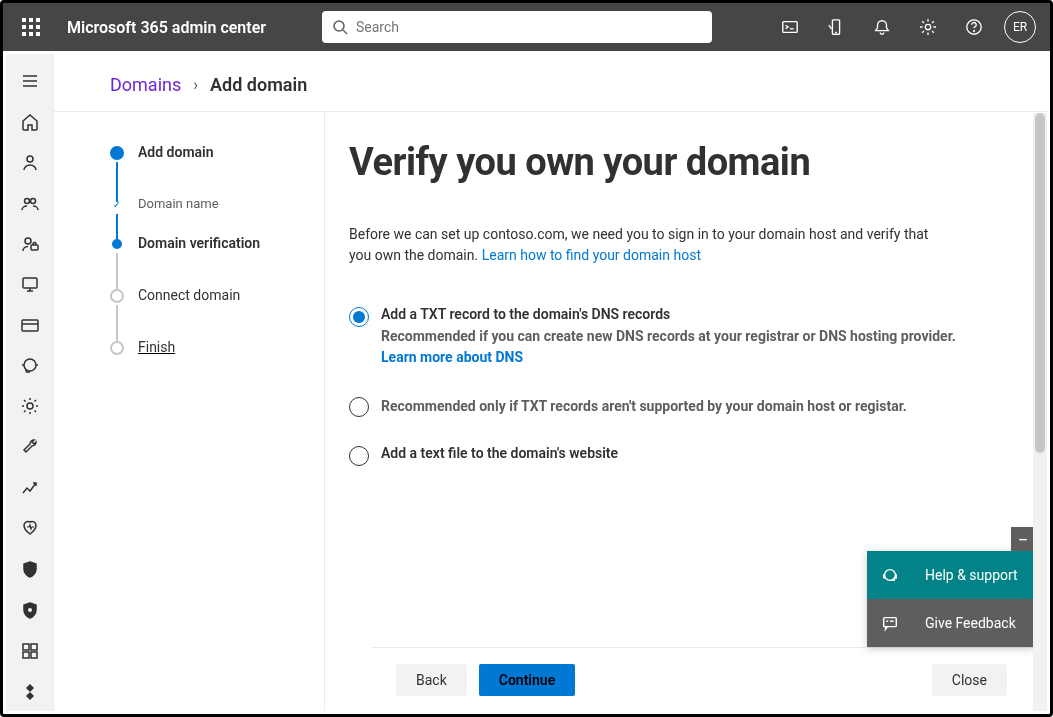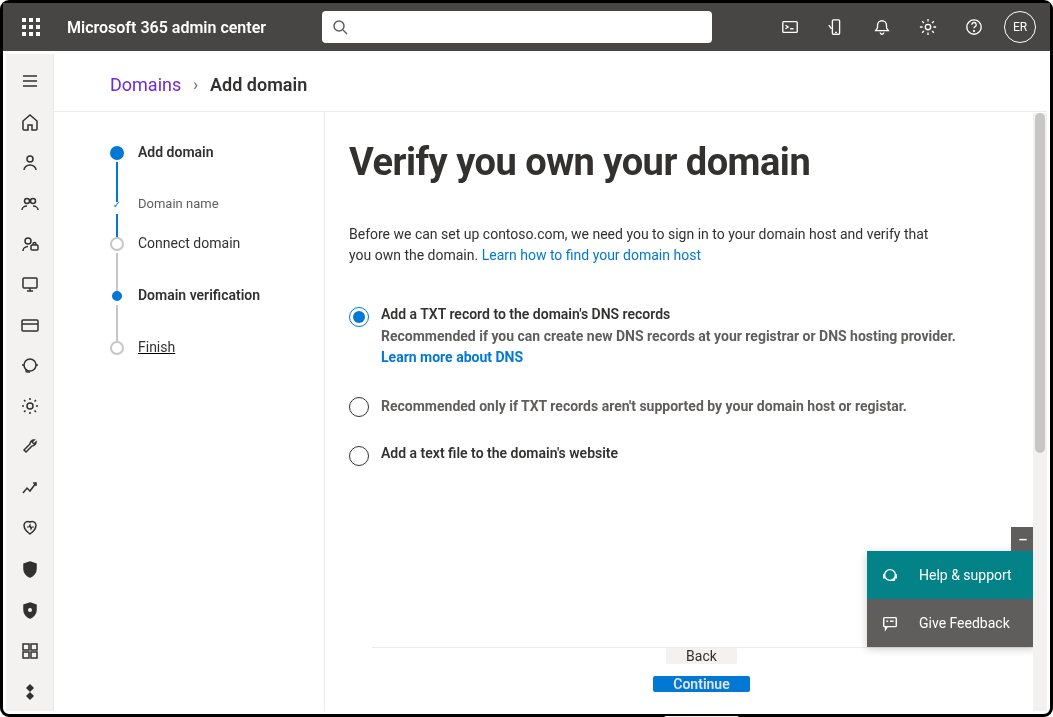--- a/index.html
+++ b/index.html
@@ -1,17 +1,17 @@
 <!DOCTYPE html>
 <html><head>
 <meta charset="utf-8">
 <style>
   * { box-sizing: border-box; margin: 0; padding: 0; font-family: "Segoe UI", -apple-system, BlinkMacSystemFont, Roboto, sans-serif; }
   html,body { width:1053px; height:717px; overflow:hidden; background:#fff; }
-  .frame { width:1053px; height:717px; border:3px solid #000; border-radius:9px; position:relative; background:#fff; }
+  .frame { width:1053px; height:717px; border:3px solid #000; border-radius:4px; position:relative; background:#fff; }
 
   
   .topbar { height:48px; background:#484644; color:#fff; display:flex; align-items:center; padding:0 8px; gap:8px; }
   .waffle { width:40px; height:48px; display:flex; align-items:center; justify-content:center; cursor:pointer; }
   .waffle svg { width:18px; height:18px; fill:#fff; }
   .brand { font-size:16px; font-weight:600; padding:0 8px; white-space:nowrap; }
   .search-wrap { flex:0 0 390px; margin-left:40px; }
   .search { width:100%; height:32px; background:#fff; border-radius:4px; display:flex; align-items:center; padding:0 10px; gap:8px; }
   .search input { border:none; outline:none; flex:1; font-size:14px; color:#323130; background:transparent; }
   .search-icon { width:16px; height:16px; color:#605e5c; }
@@ -64,30 +64,30 @@
 
   .option { display:flex; gap:12px; margin-bottom:28px; max-width:620px; }
   .radio { width:20px; height:20px; border:1px solid #323130; border-radius:50%; flex-shrink:0; margin-top:1px; position:relative; cursor:pointer; }
   .radio.selected { border:1px solid #0078d4; }
   .radio.selected::after { content:""; position:absolute; inset:3px; border-radius:50%; background:#0078d4; }
   .opt-body { flex:1; }
   .opt-title { font-size:14px; font-weight:600; color:#323130; margin-bottom:4px; }
   .opt-desc { font-size:14px; color:#605e5c; line-height:1.5;font-weight:bold; }
 
   
-  .footer { position:absolute; left:318px; right:0; bottom:0; height:64px; border-top:1px solid #edebe9; background:#fff; display:flex; align-items:center; padding:0 40px 0 24px; gap:12px;flex-direction:column; }
+  .footer { position:absolute; left:318px; right:0; bottom:0; height:64px; border-top:1px solid #edebe9; background:#fff; display:flex; align-items:center; padding:0 40px 0 24px; gap:12px; }
   .btn { height:32px; padding:0 20px; font-size:14px; border:none; cursor:pointer; border-radius:2px; }
   .btn-default { background:#f3f2f1; color:#323130; }
-  .btn-primary { background:#0078d4; color:#e5e5e5; font-weight:600; }
+  .btn-primary { background:#0078d4; color:#000000; font-weight:600; }
   .footer .spacer { flex:1; }
 
   
   .help-float { position:absolute; right:12px; bottom:64px; width:168px; box-shadow:0 2px 8px rgba(0,0,0,0.2); }
   .help-toggle { position:absolute; right:0; top:-24px; width:24px; height:24px; background:#605e5c; color:#fff; display:flex; align-items:center; justify-content:center; font-size:18px; cursor:pointer; }
-  .help-row { height:48px; display:flex; align-items:center; gap:20px; padding:0 14px; color:#fff; font-size:14px; cursor:pointer; }
+  .help-row { height:48px; display:flex; align-items:center; gap:26px; padding:0 14px; color:#fff; font-size:14px; cursor:pointer; }
   .help-row.teal { background:#038387; }
   .help-row.gray { background:#605e5c;text-align:right; }
   .help-row svg { width:18px; height:18px; stroke:#fff; fill:none; stroke-width:1.6; }
 
   
   .scroll-track { position:absolute; right:3px; top:110px; bottom:3px; width:14px; background:#f3f2f1; }
   .scroll-thumb { position:absolute; left:2px; right:2px; top:0; height:340px; background:#c8c6c4; border-radius:6px; }
 </style>
 </head>
 <body>
@@ -108,20 +108,21 @@
           <rect x="14" y="14" width="4" height="4"></rect>
         </svg>
     </div>
     <div class="brand">Microsoft 365 admin center</div>
     <div class="search-wrap">
       <div class="search">
         <svg class="search-icon" viewBox="0 0 16 16">
             <circle cx="7" cy="7" r="5" fill="none" stroke="currentColor" stroke-width="1.5"></circle>
             <line x1="11" y1="11" x2="15" y2="15" stroke="currentColor" stroke-width="1.5"></line>
           </svg>
+        <input placeholder="Search" style="">
       </div>
     </div>
     <div class="top-spacer"></div>
     <div class="top-actions">
       <div class="top-ic">
           <svg viewBox="0 0 20 20">
             <rect x="2" y="4" width="16" height="12" rx="1"></rect>
             <path d="M5 8l3 2-3 2"></path>
             <line x1="10" y1="12" x2="14" y2="12"></line>
           </svg>
@@ -275,29 +276,29 @@
           <div class="step done bold">
             <div class="bubble"></div>
               <div class="line" style="background:#0078d4"></div>
             <div class="step-label">Add domain</div>
           </div>
           <div class="step sub">
             <div class="bubble">✓</div>
               <div class="line" style="background:#0078d4"></div>
             <div class="step-label">Domain name</div>
           </div>
+          <div class="step active bold">
+            <div class="bubble"></div>
+              <div class="line"></div>
+            <div class="step-label">Domain verification</div>
+          </div>
           <div class="step">
             <div class="bubble"></div>
               <div class="line"></div>
             <div class="step-label">Connect domain</div>
-          </div>
-          <div class="step active bold">
-            <div class="bubble"></div>
-              <div class="line"></div>
-            <div class="step-label">Domain verification</div>
           </div>
           <div class="step">
             <div class="bubble"></div>
             <div class="step-label">Finish</div>
           </div>
         </div>
 
         <div class="main">
           <h1>Verify you own your domain</h1>
           <p class="intro">

